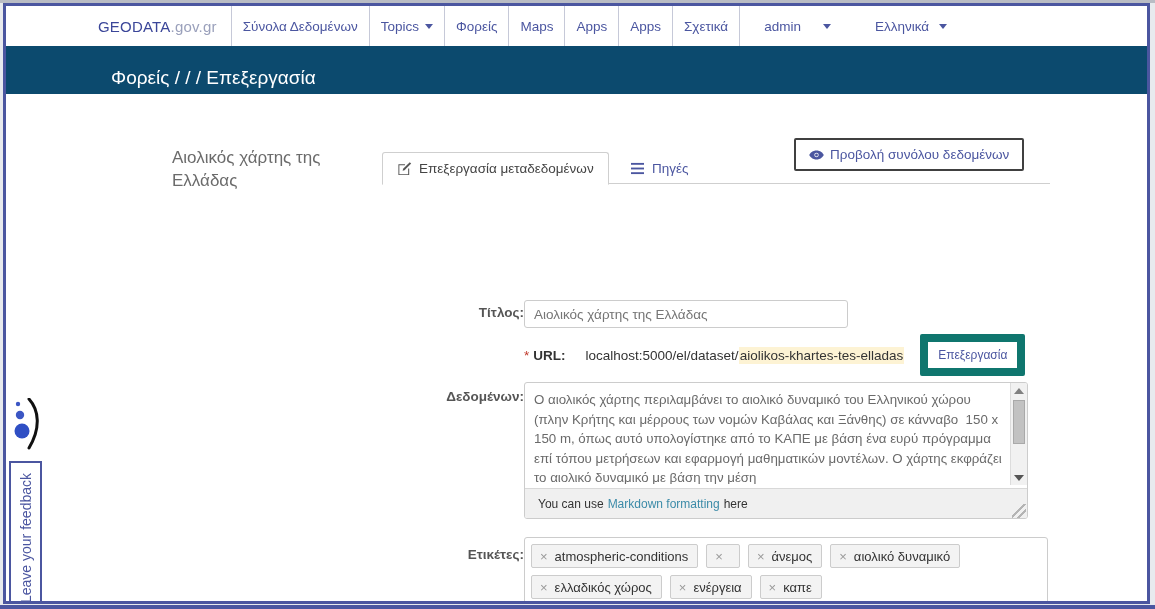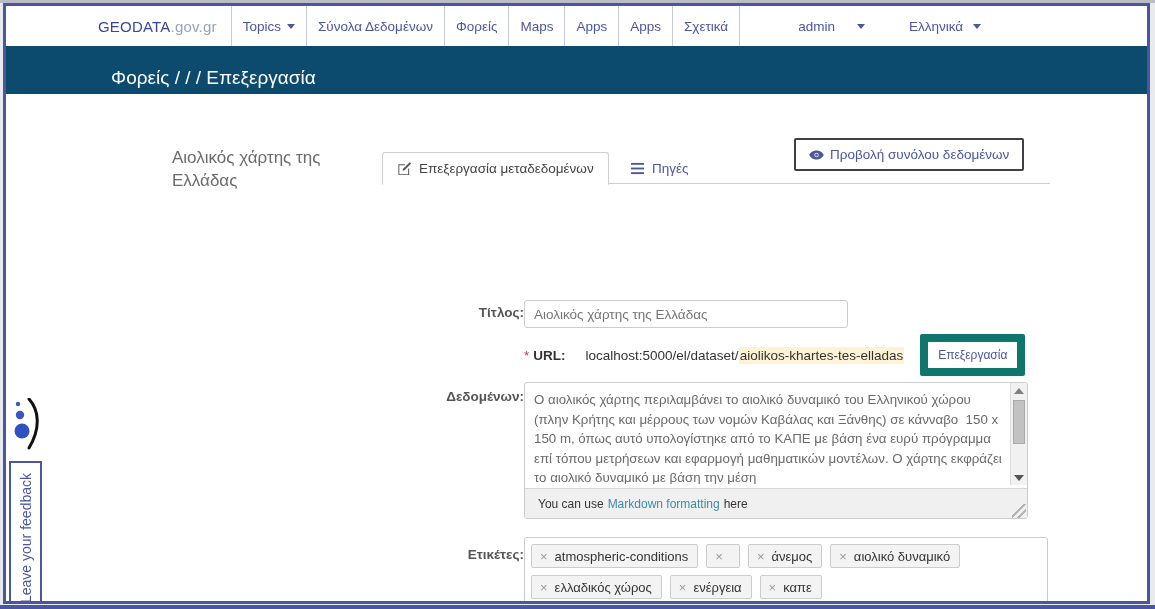--- a/index.html
+++ b/index.html
@@ -71,21 +71,21 @@
   .caret {
     display: inline-block;
     margin-left: 6px;
     width: 0; height: 0;
     border-left: 4px solid transparent;
     border-right: 4px solid transparent;
     border-top: 5px solid #4b56a0;
   }
   #nav-right {
     display: flex; 
-    margin-left: 58px;
+    margin-left: 24px;
     gap: 0;
   }
   .nav-user {
     display: flex; align-items: center;
     color: #4b56a0; font-size: 13.5px;
     padding: 0 10px 0 0;
     white-space: nowrap; cursor: pointer;
   }
   .nav-user .caret { margin-left: 22px; }
   .nav-lang {
@@ -370,25 +370,25 @@
 
     <div id="navbar">
       <div class="nav-spacer"></div>
 
       <div class="brand">
         <span class="brand-main">GEODATA</span>
           <span class="brand-sub">.gov.gr</span>
       </div>
 
       <div class="nav-item">
+        <span>Σύνολα Δεδομένων</span>
+      </div>
+      <div class="nav-item">
         <span>Topics</span>
         <span class="caret"></span>
-      </div>
-      <div class="nav-item">
-        <span>Σύνολα Δεδομένων</span>
       </div>
       <div class="nav-item">
         <span>Φορείς</span>
       </div>
       <div class="nav-item">
         <span>Maps</span>
       </div>
       <div class="nav-item">
         <span>Apps</span>
       </div>

